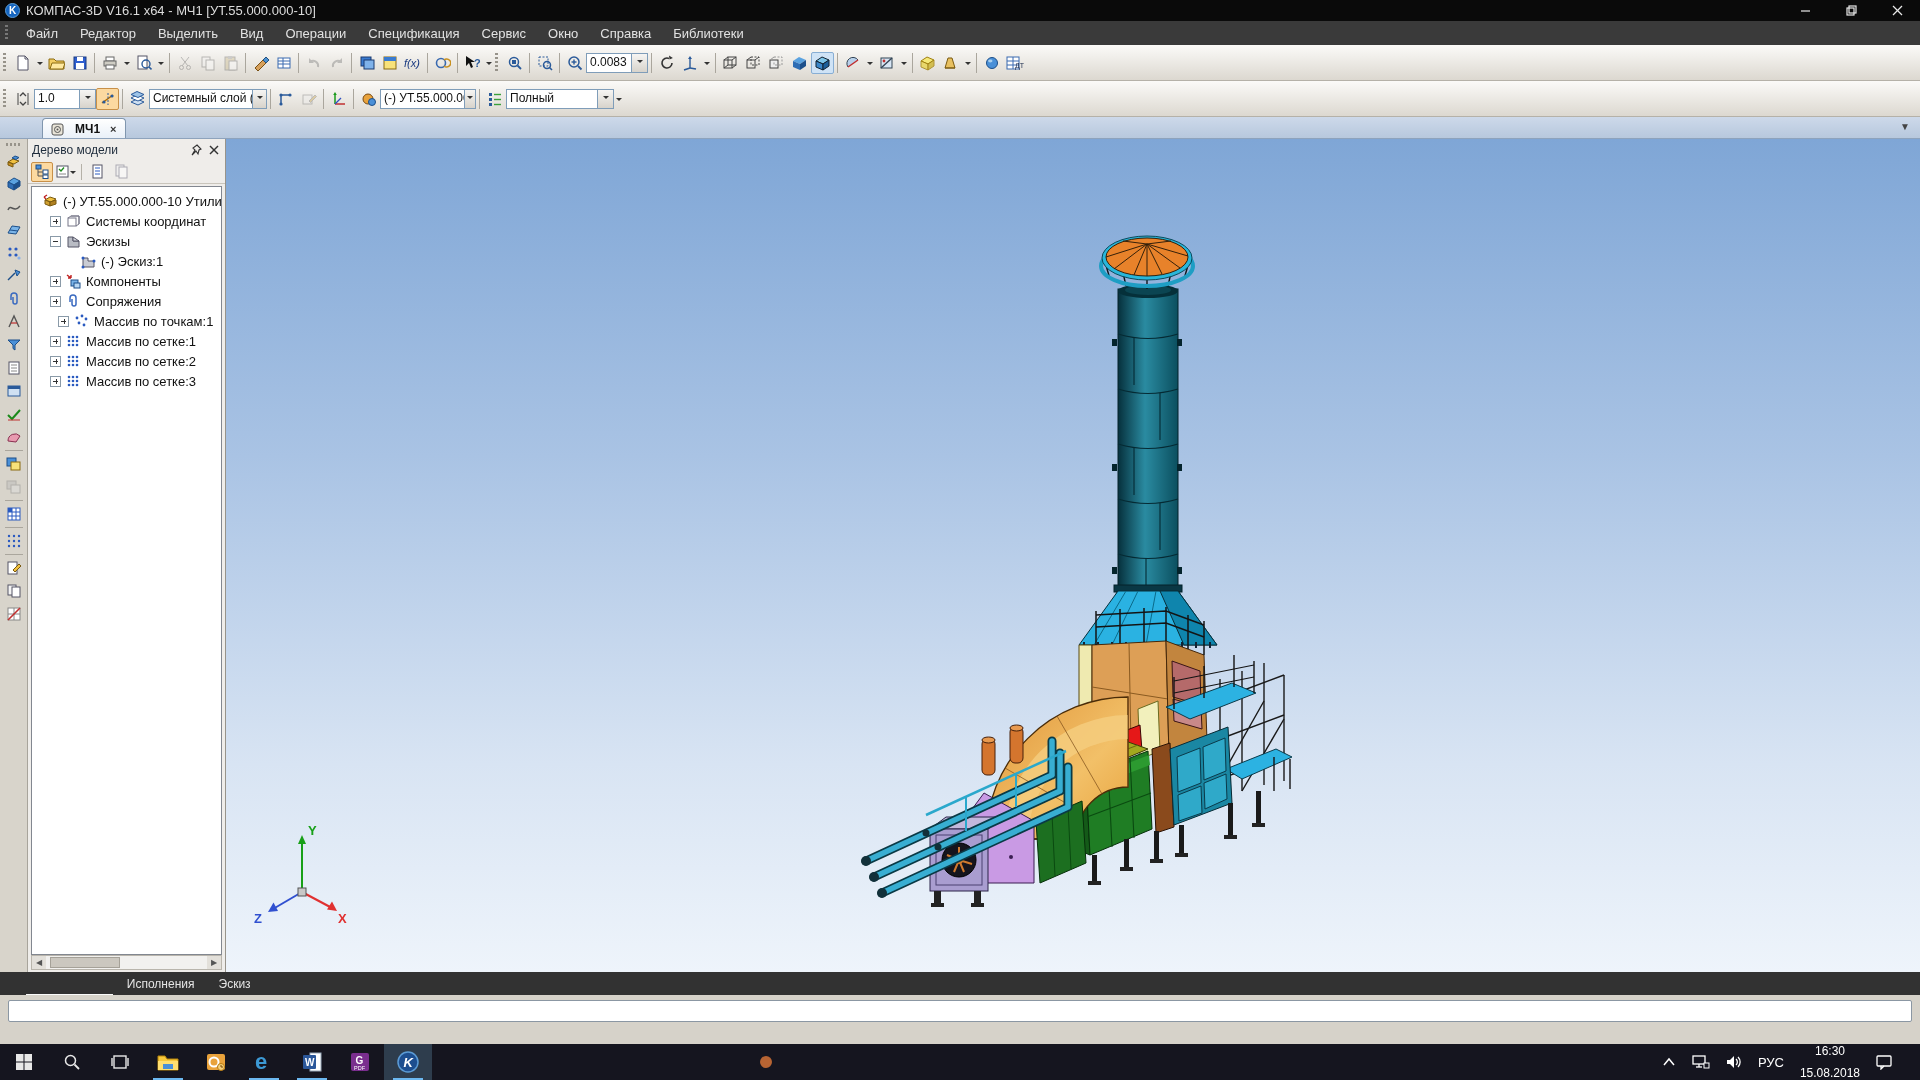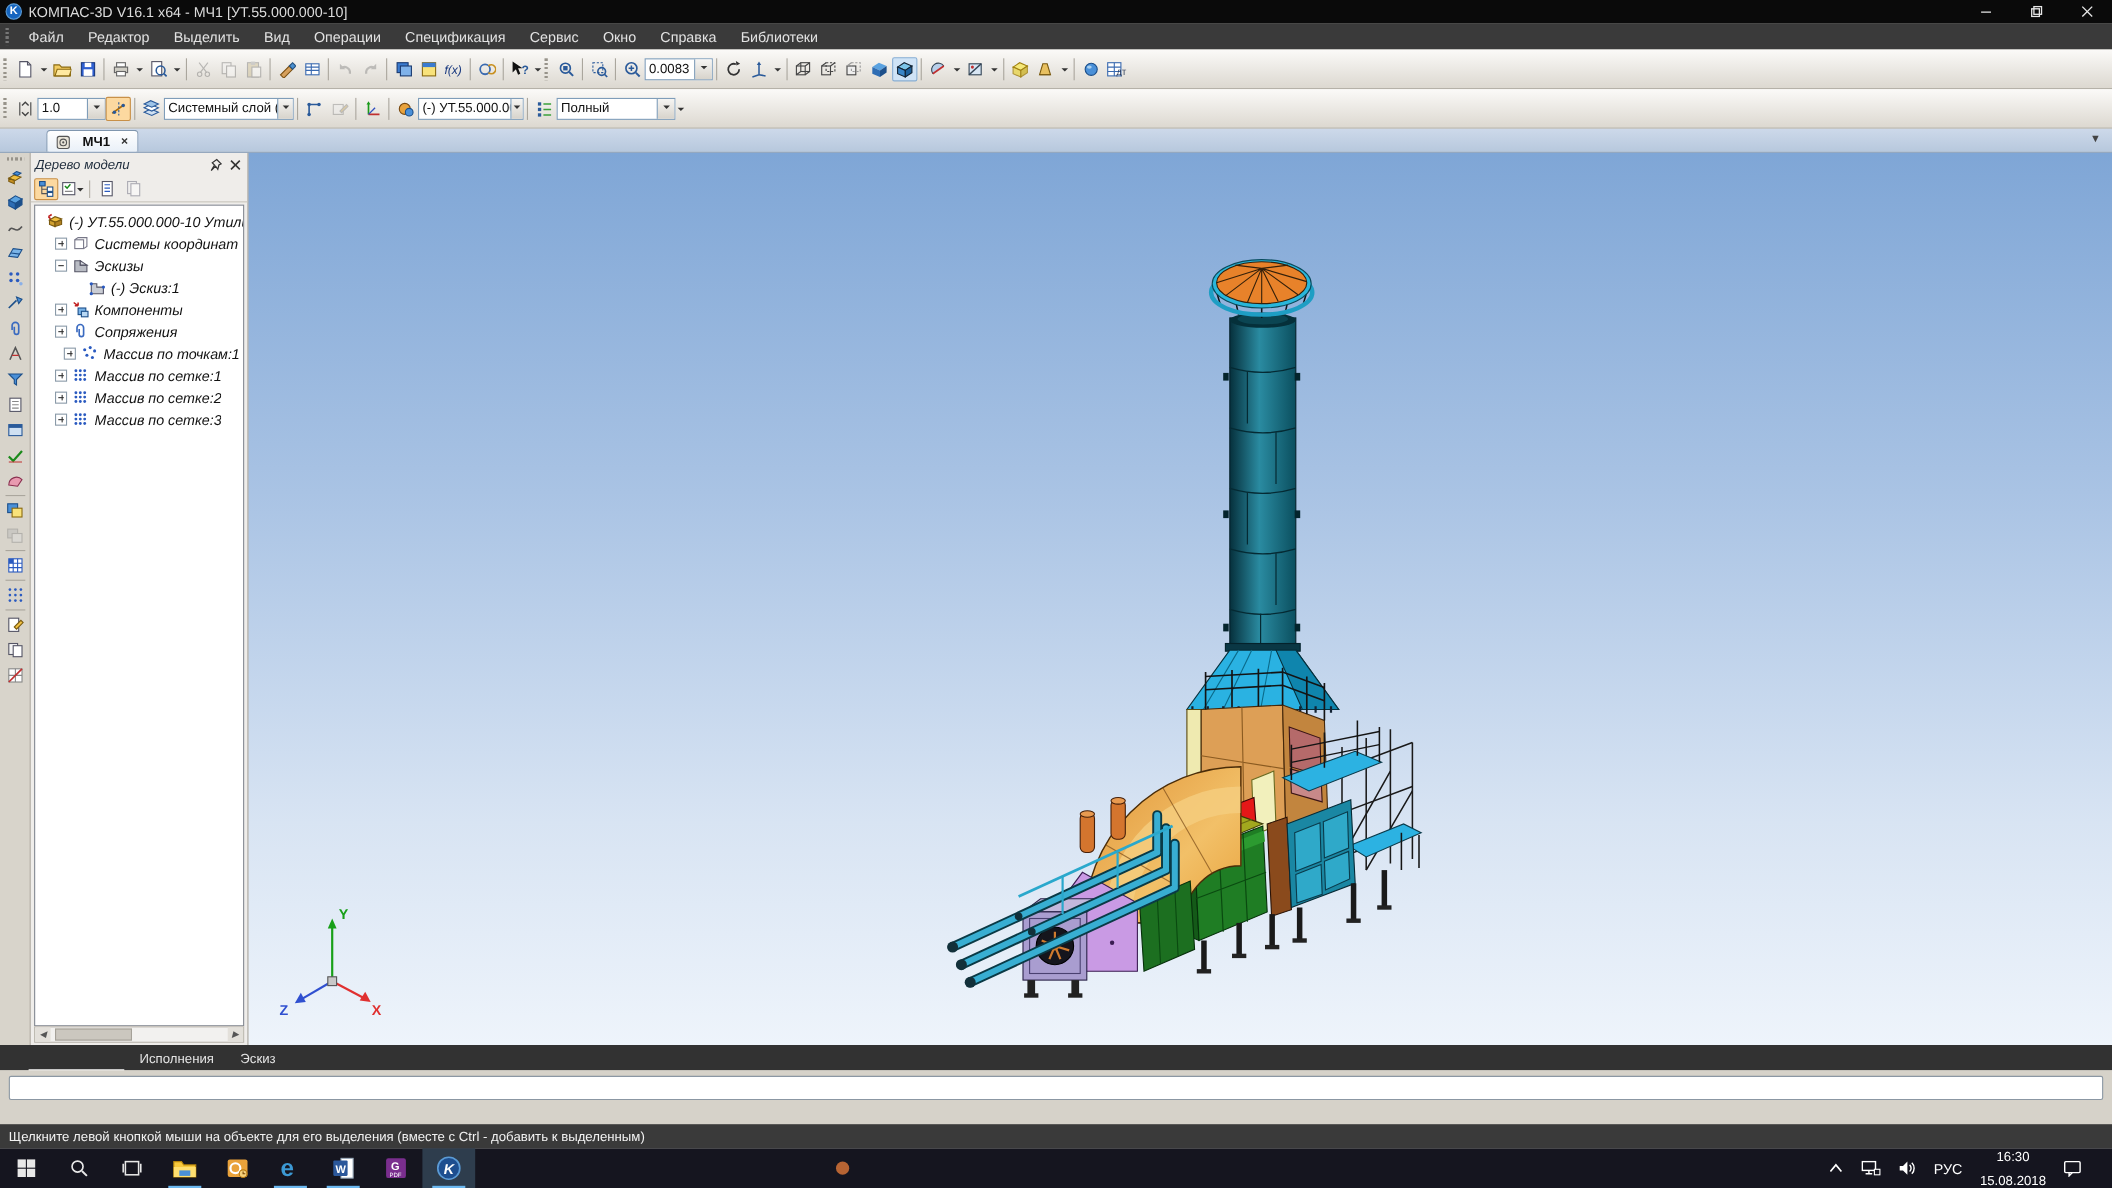--- a/index.html
+++ b/index.html
@@ -40,21 +40,21 @@
   .strip-chevron { position:absolute; right:10px; top:4px; color:#444; font-size:10px; }
 
   
   .main { flex:1 1 auto; display:flex; min-height:0; }
   .left-strip { width:28px; background:#d8d4cb; border-right:1px solid #a8a49b; display:flex; flex-direction:column; align-items:center; padding-top:4px; gap:3px; }
   .ls-grip { width:16px; height:3px; background:repeating-linear-gradient(90deg,#97938a 0 2px,transparent 2px 4px); margin-bottom:2px;}
   .ls-btn { width:22px; height:20px; display:flex; align-items:center; justify-content:center; }
   .ls-sep { width:18px; height:1px; background:#aaa69d; }
 
   
-  .tree-panel { width:198px; background:#efedea; border-right:1px solid #98948b; display:flex; flex-direction:column;font-style:italic; }
+  .tree-panel { width:198px; background:#efedea; border-right:1px solid #98948b; display:flex; flex-direction:column; }
   .tp-header { height:21px; display:flex; align-items:center; font-size:12px; color:#1e2c3c; padding:0 4px; }
   .tp-header .tp-title { flex:1; }
   .tp-tools { height:24px; display:flex; align-items:center; gap:2px; padding:0 3px; border-bottom:1px solid #c9c5bc; }
   .tp-btn { width:22px; height:20px; display:flex; align-items:center; justify-content:center; border:1px solid transparent; border-radius:2px; }
   .tp-btn.pressed { background:#fcd9a0; border-color:#c89048; }
   .tp-sep { width:1px; height:16px; background:#b5b1a8; margin:0 2px; }
   .tree-list { flex:1; background:#fff; border:1px solid #828790; margin:2px 3px 0 3px; overflow:hidden; padding-top:4px; }
   .trow { height:20px; display:flex; align-items:center; font-size:13px; color:#111; white-space:nowrap; }
   .trow .lbl { margin-left:4px; overflow:hidden; }
   .exp { width:11px; height:11px; border:1px solid #8a9aa8; background:#fff; position:relative; flex:0 0 auto; }
@@ -1008,23 +1008,20 @@
   <div class="bottom-band">
     <div class="ptab active">Построение</div>
     <div class="ptab">Исполнения</div>
     <div class="ptab">Эскиз</div>
   </div>
 
   <div class="message-area">
     <div class="message-bar"></div>
   </div>
 
-  <div class="statusbar">
-    <span>Щелкните левой кнопкой мыши на объекте для его выделения (вместе с Ctrl - добавить к выделенным)</span>
-  </div>
 
   <div class="taskbar">
     <div class="tb-item">
         <svg width="18" height="18">
           <rect x="1" y="1" width="7.5" height="7.5" fill="#e8e8e8"></rect>
           <rect x="9.5" y="1" width="7.5" height="7.5" fill="#e8e8e8"></rect>
           <rect x="1" y="9.5" width="7.5" height="7.5" fill="#e8e8e8"></rect>
           <rect x="9.5" y="9.5" width="7.5" height="7.5" fill="#e8e8e8"></rect>
         </svg>
       </div>

